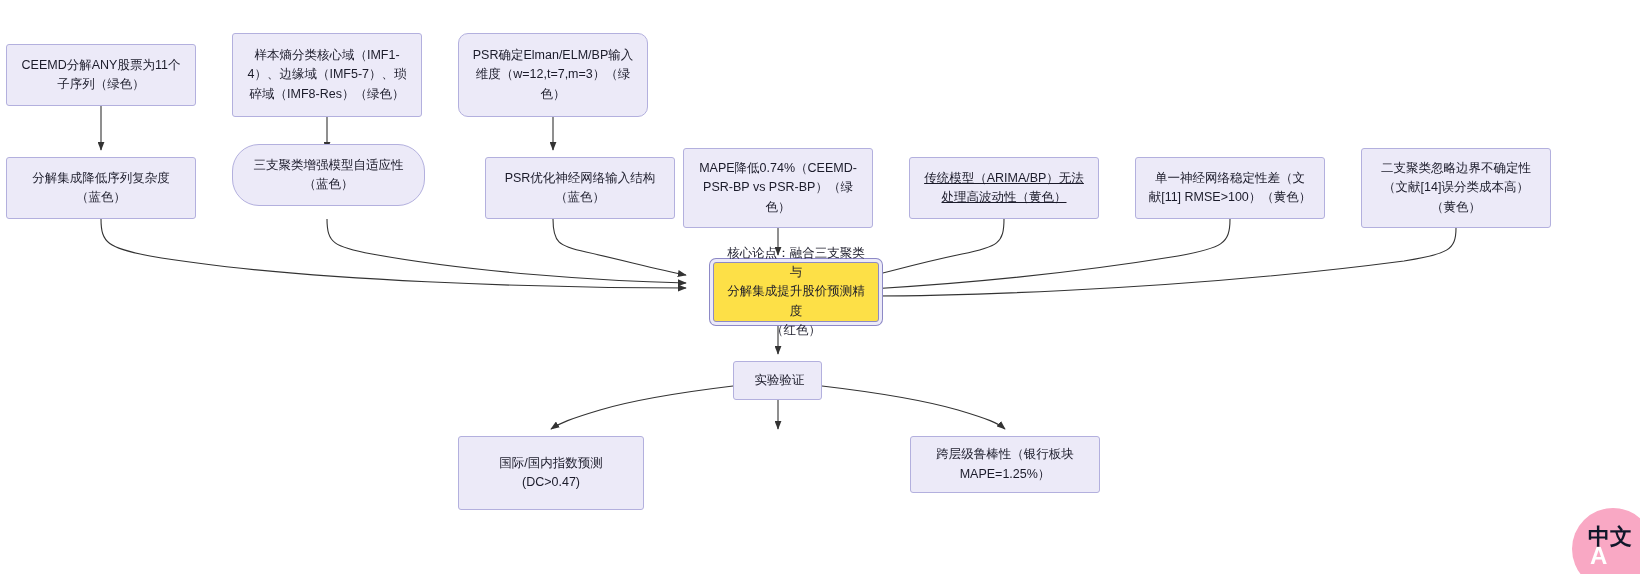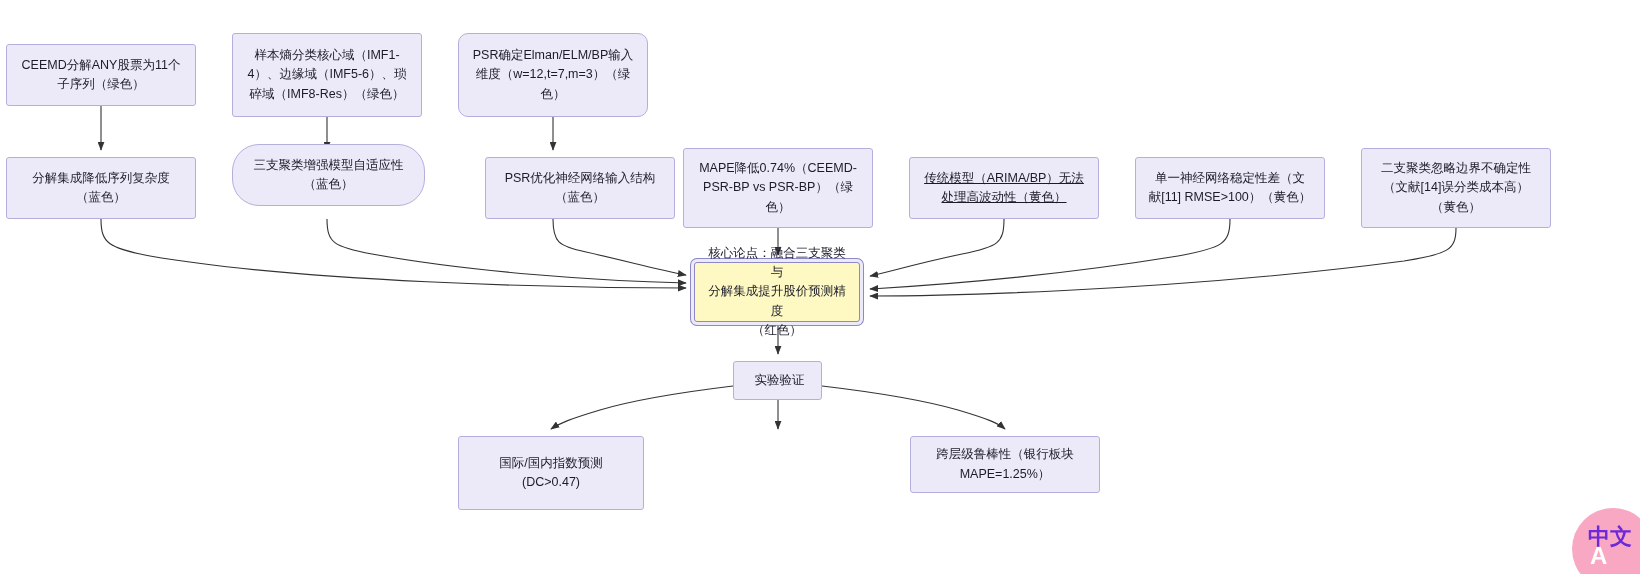--- a/index.html
+++ b/index.html
@@ -37,21 +37,22 @@
     text-align: center;
     color: #1b1b2a;
     font-size: 12.5px;
     line-height: 1.55;
     padding: 4px 8px;
     z-index: 2;
   }
   .node.core {
     border: 1px solid #8d89c6;
     box-shadow: 0 0 0 3px #ECEAF8, 0 0 0 4px #8d89c6;
-    background: #fef9c3;
+    background: #fde047;
+    margin-left: 19px;
   }
   .node .txt {
     display: block;
     white-space: pre-line;
   }
   #watermark {
     position: absolute;
     right: -14px;
     bottom: -16px;
     width: 82px;
@@ -66,21 +67,21 @@
   }
   #watermark .wm-inner {
     position: relative;
     width: 100%;
     height: 100%;
   }
   #watermark .wm-cn {
     position: absolute;
     left: 16px;
     top: 18px;
-    color: #6d28d9;
+    color: #0f172a;
     font-size: 22px;
     font-weight: bold;
     letter-spacing: 0px;
     line-height: 1;
   }
   #watermark .wm-en {
     position: absolute;
     left: 18px;
     top: 36px;
     color: #ffffff;
@@ -130,21 +131,21 @@
     </g>
   </svg>
 
   <div class="node" style="left:6px; top:44px; width:190px; height:62px;">
     <span class="txt">CEEMD分解ANY股票为11个
 子序列（绿色）</span>
   </div>
 
   <div class="node" style="left:232px; top:33px; width:190px; height:84px;">
     <span class="txt">样本熵分类核心域（IMF1-
-4）、边缘域（IMF5-6）、琐
+4）、边缘域（IMF5-7）、琐
 碎域（IMF8-Res）（绿色）</span>
   </div>
 
   <div class="node" style="left:458px; top:33px; width:190px; height:84px;border-radius:10px;">
     <span class="txt">PSR确定Elman/ELM/BP输入
 维度（w=12,t=7,m=3）（绿
 色）</span>
   </div>
 
   <div class="node" style="left:6px; top:157px; width:190px; height:62px;">

